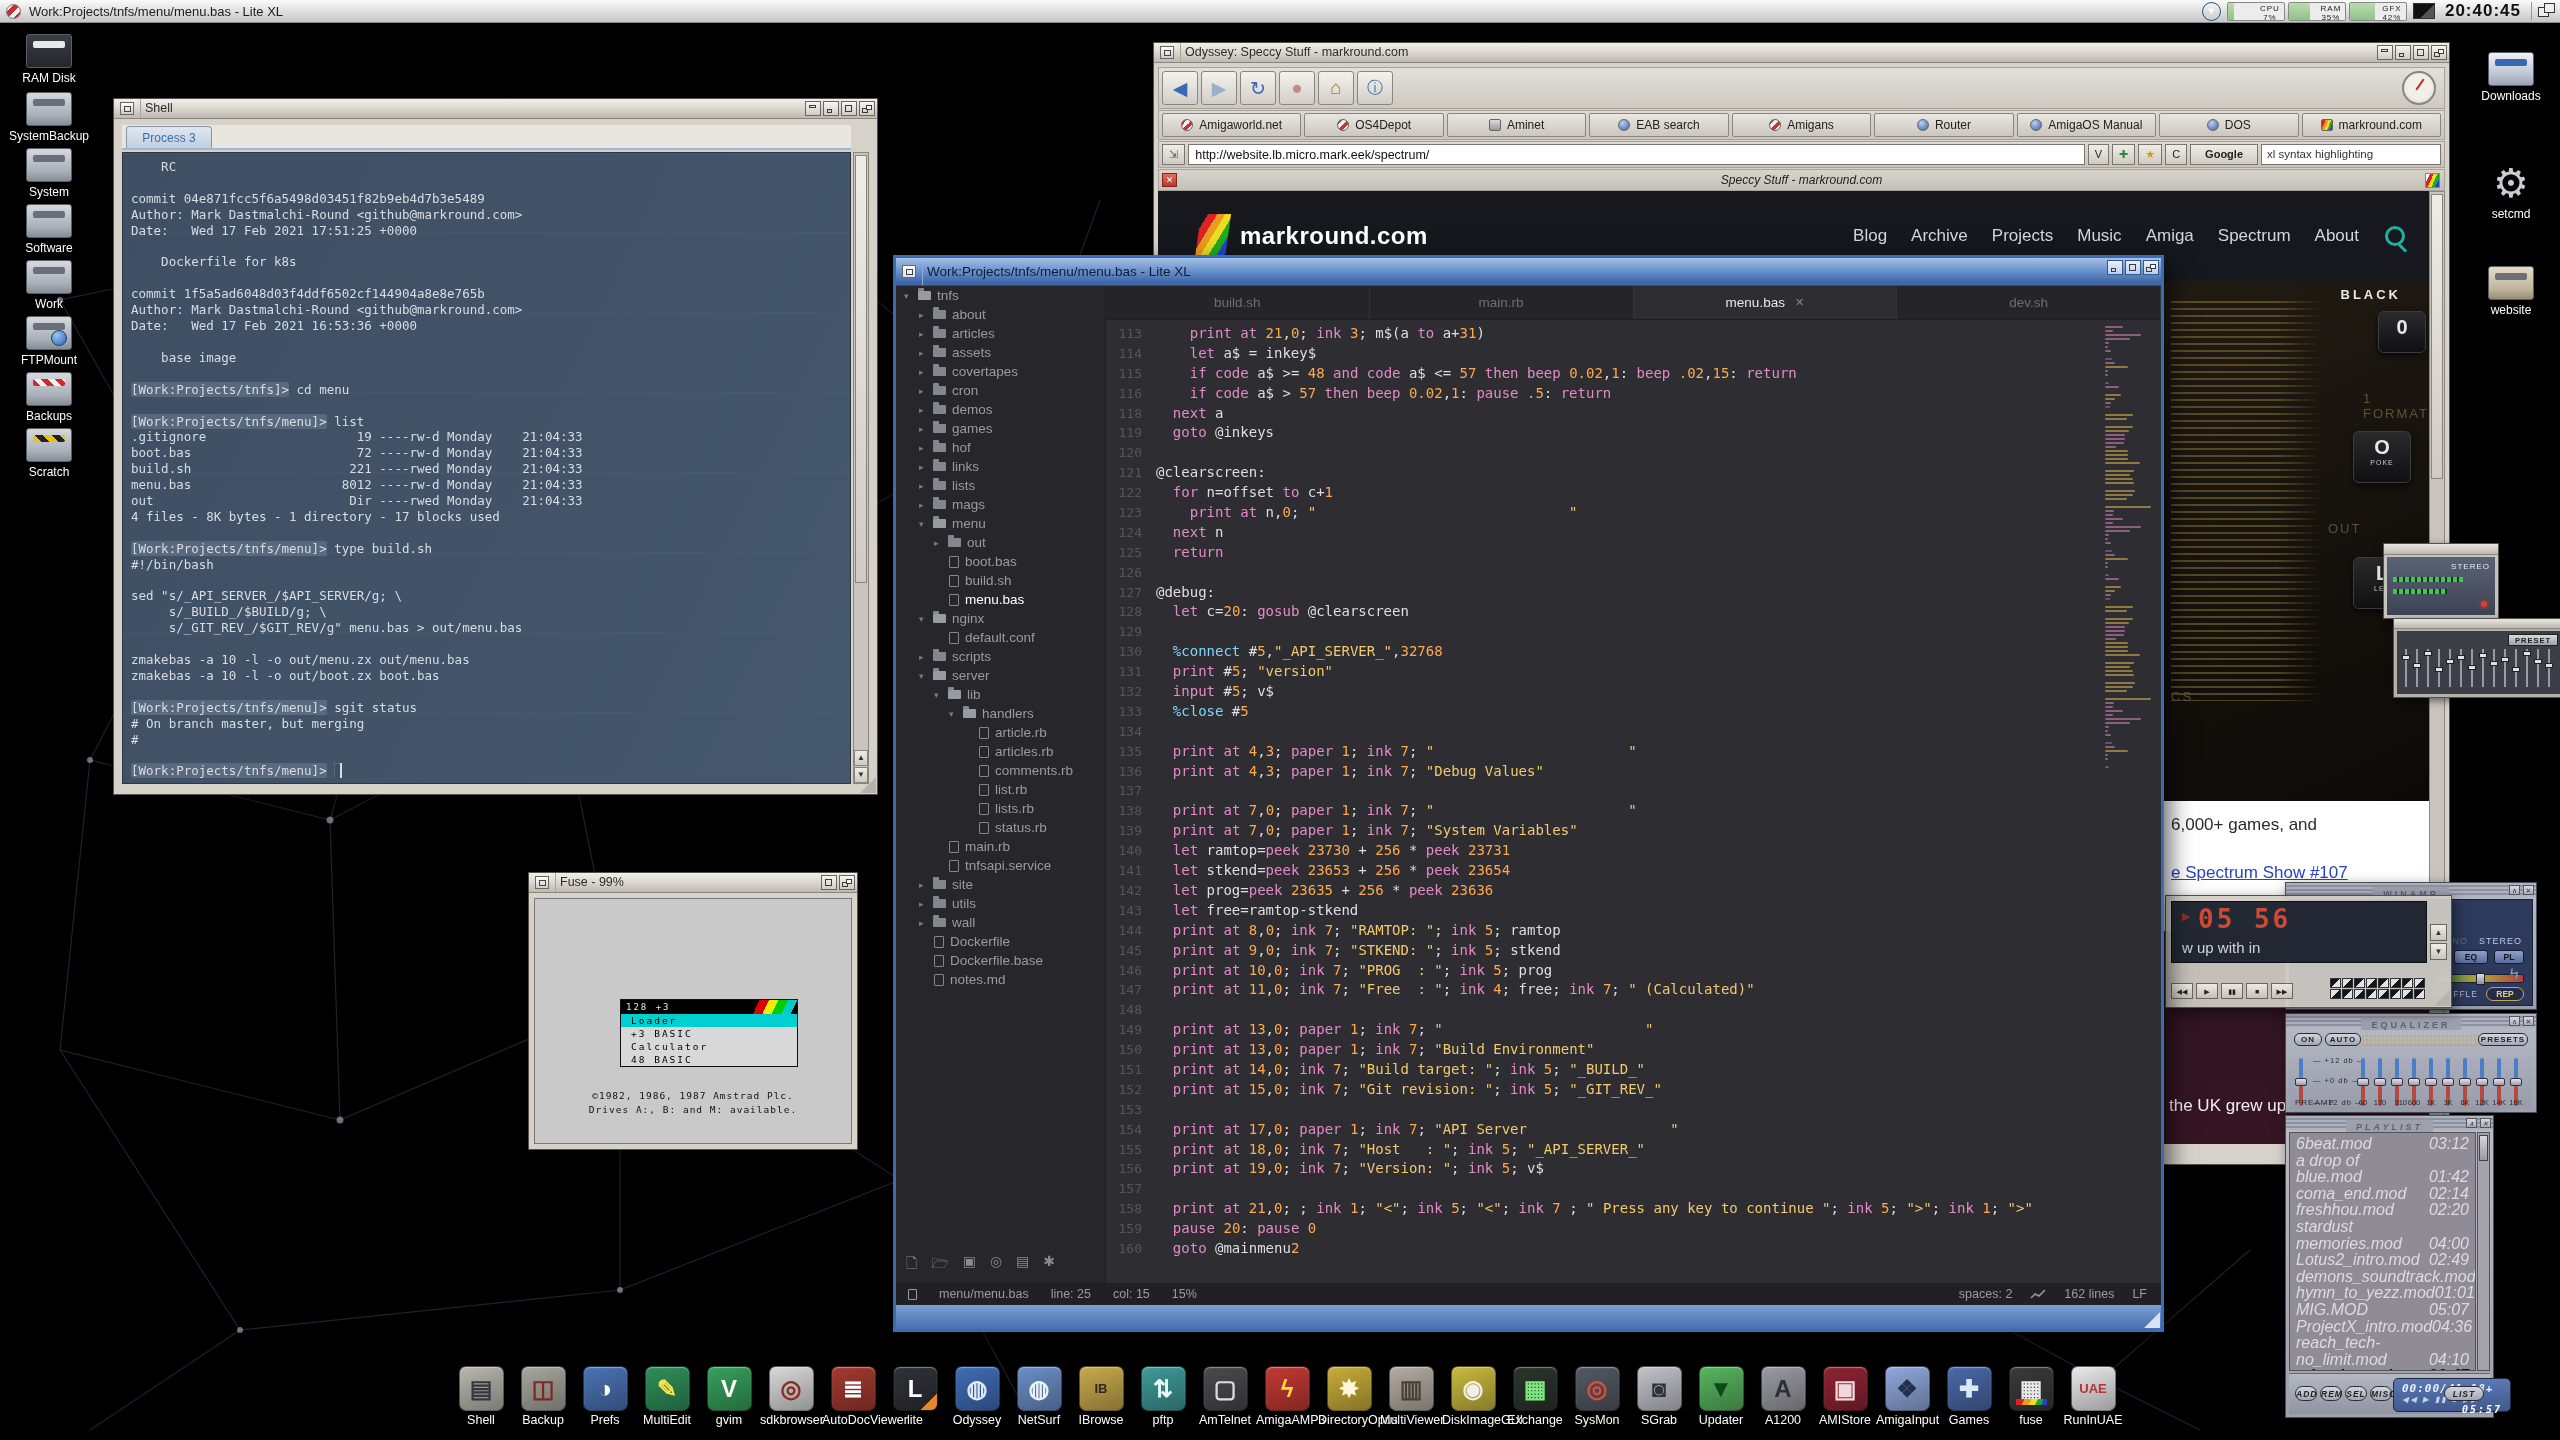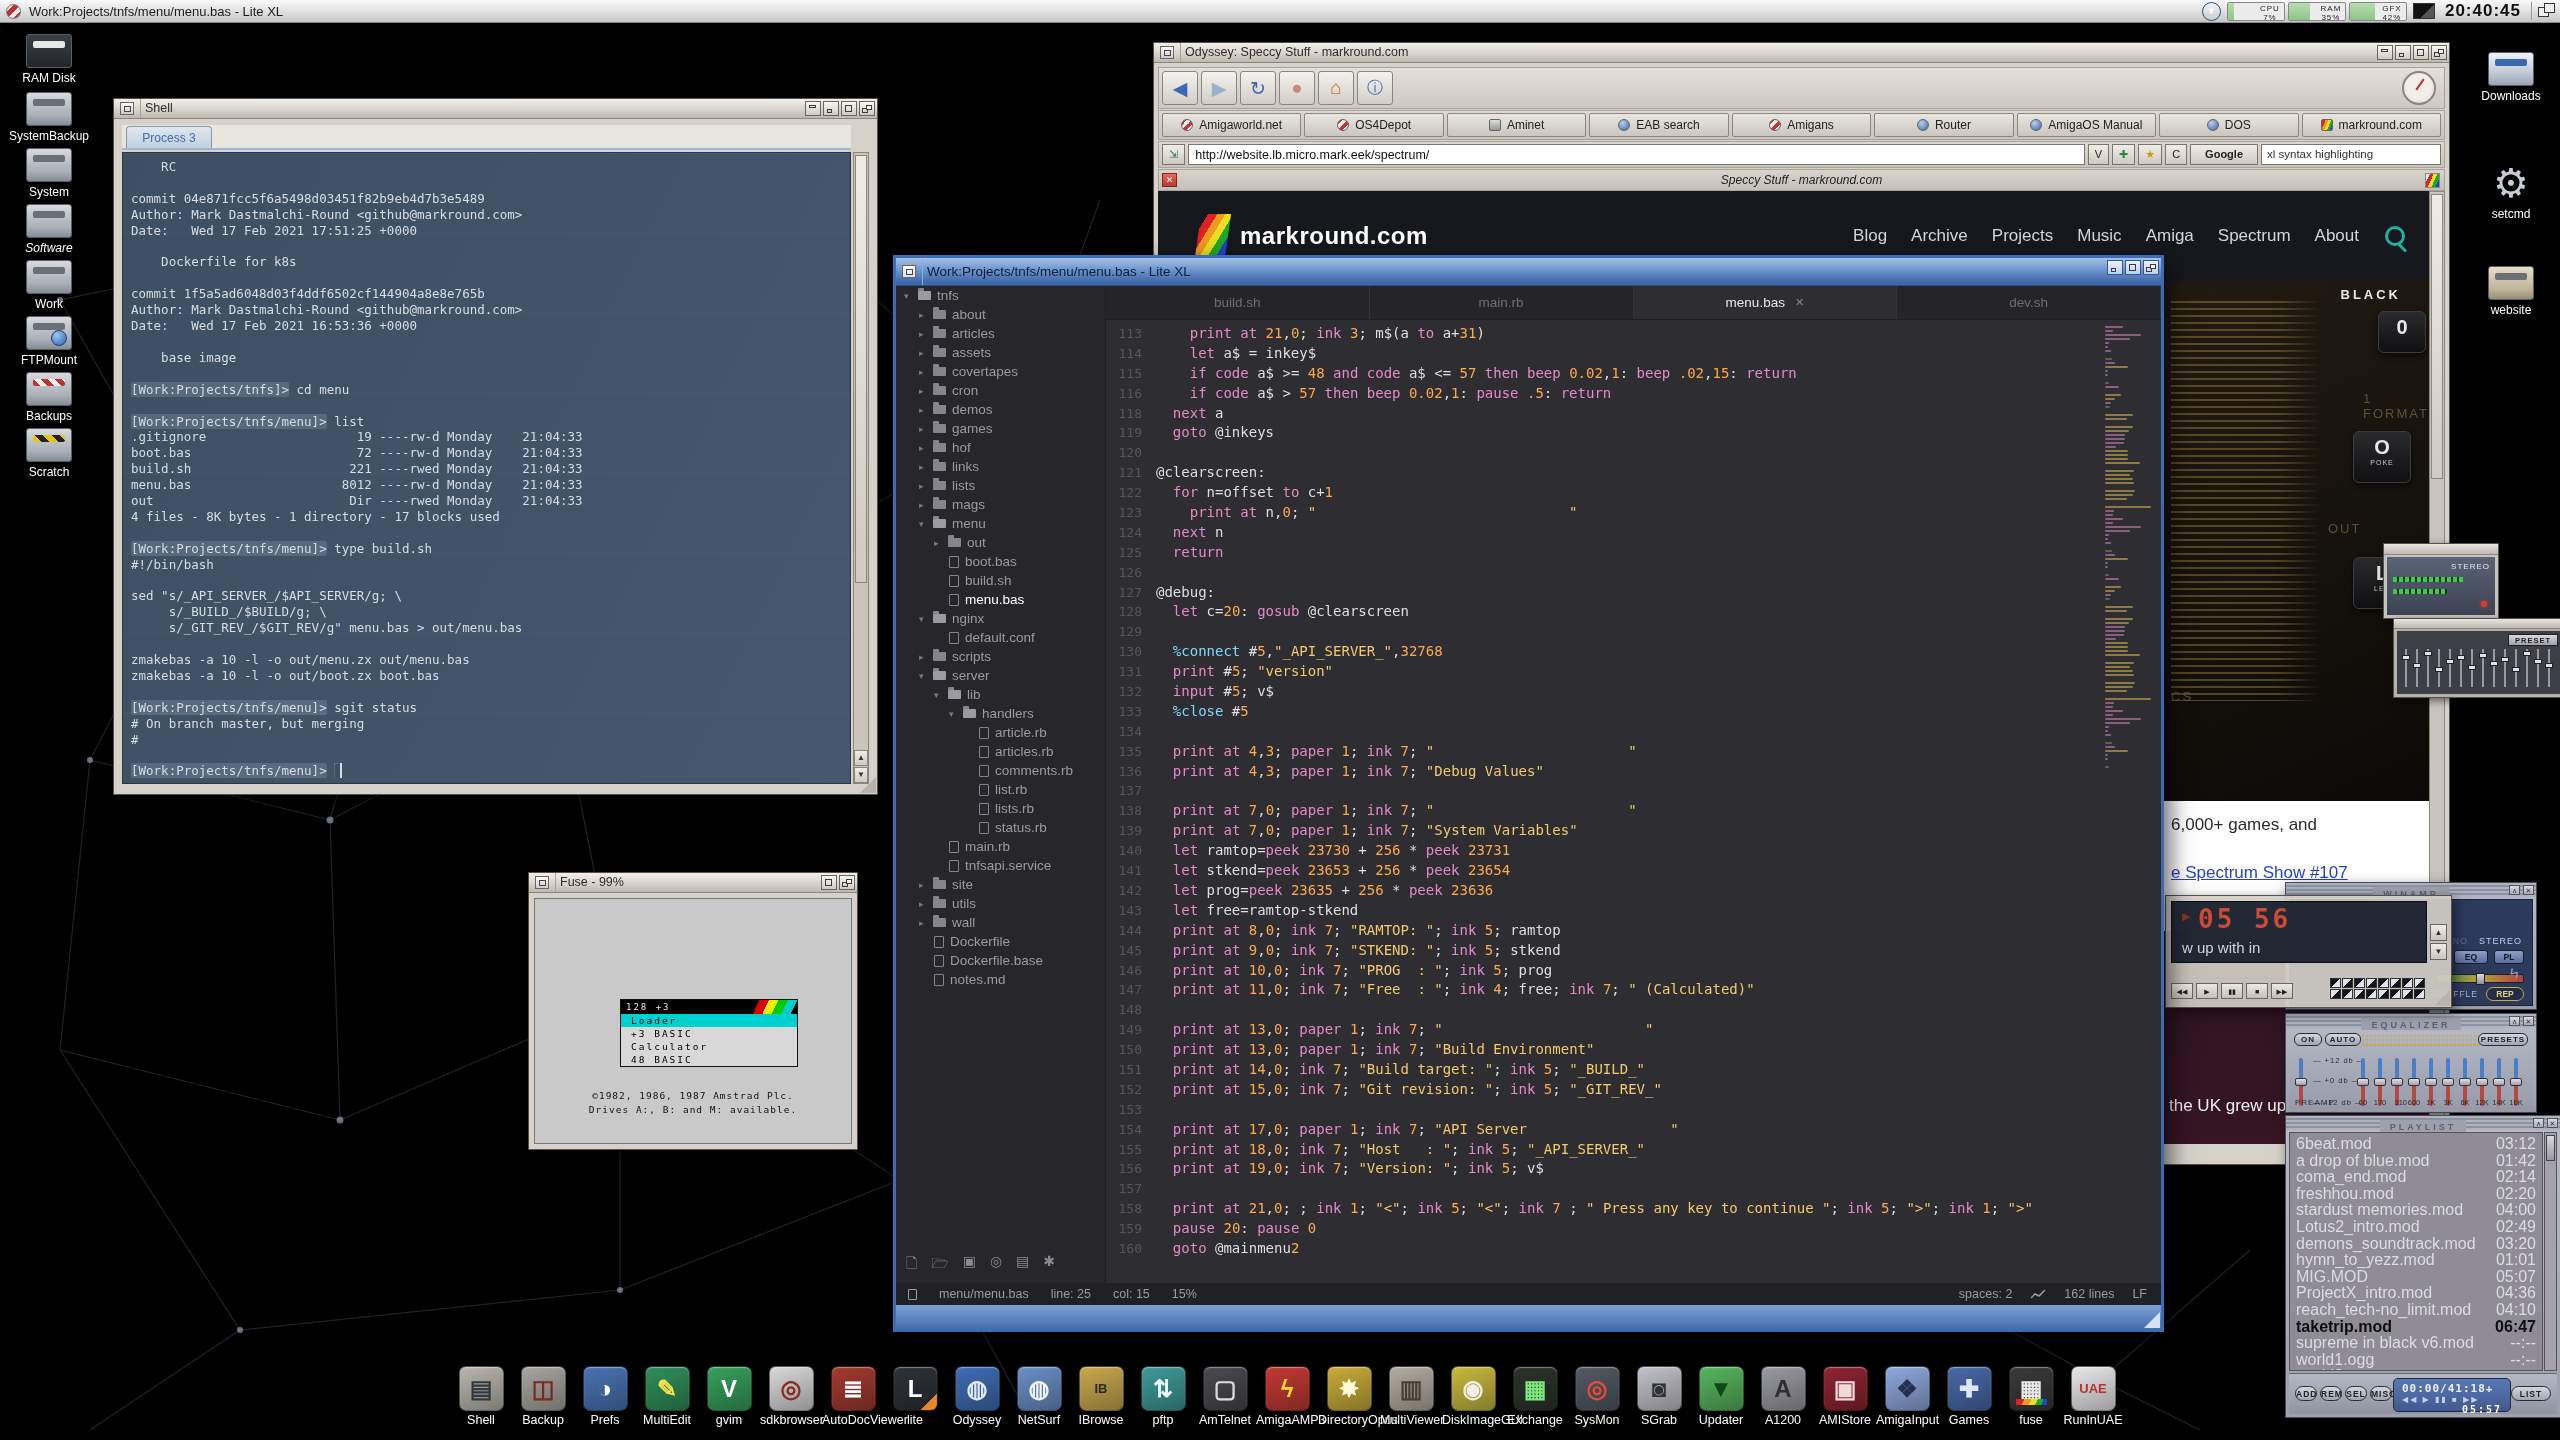--- a/index.html
+++ b/index.html
@@ -212,21 +212,21 @@
   #eq-body { position:absolute; left:3px; right:3px; top:16px; bottom:3px; background:linear-gradient(#b4b8c4,#989cab); }
   .eq-pill { position:absolute; height:13px; border:1px solid #2a2a33; border-radius:6px; background:linear-gradient(#d4d6de,#a2a6b4); font-size:8px; font-weight:bold; color:#222; text-align:center; line-height:12px; letter-spacing:1px; }
   #eq-dots { position:absolute; left:72px; top:4px; width:120px; height:12px;
     background-image:radial-gradient(#c9a84c .8px, transparent 1px); background-size:4px 4px; opacity:.8; border-bottom:1px solid #c9a84c; }
   .eq-slider { position:absolute; width:4px; top:28px; height:48px; background:linear-gradient(#4a7ec6 0 46%,#20242e 46% 54%,#b44a3e 54% 100%); border-radius:2px; }
   .eq-slider i { position:absolute; left:-4px; top:20px; width:12px; height:8px; background:linear-gradient(#e2e4ea,#9a9eac); border:1px solid #333; border-radius:2px; }
   .eq-dbl { position:absolute; font-size:7.5px; color:#2c2c33; letter-spacing:1px; }
   .eq-bandlbl { position:absolute; bottom:2px; font-size:7.5px; color:#2c2c33; width:20px; text-align:center; }
   #eq-preamp-lbl { position:absolute; left:6px; bottom:2px; font-size:8px; color:#2c2c33; letter-spacing:1px; }
 
-  #win-pl { left:2285px; top:1115px; width:276px; height:303px; z-index:12; }
+  #win-pl { left:2285px; top:1115px; width:209px; height:303px; z-index:12;font-style:italic; }
   #pl-body { position:absolute; left:3px; right:17px; top:16px; bottom:46px; background:#8f8c95; border:1px solid #55525c; padding:3px 0 0 6px; overflow:hidden; }
   .pl-row { display:flex; justify-content:space-between; font-size:16px; line-height:16.6px; color:#dcdce2; font-family:"Liberation Sans",sans-serif; padding-right:6px;align-items:flex-end; }
   .pl-row.current { color:#0c0c10; font-weight:bold; }
   #pl-scroll { position:absolute; right:3px; top:16px; width:13px; bottom:46px; background:#a5a2ab; border:1px solid #55525c; }
   #pl-scroll .thumb { position:absolute; left:1px; right:1px; top:2px; height:26px; background:linear-gradient(#d8d8de,#9a97a2); border:1px solid #444; }
   #pl-ctrl { position:absolute; left:3px; right:3px; bottom:3px; height:41px; background:linear-gradient(#b4b8c4,#9094a2); border-top:1px solid #666; }
   .pl-pill { position:absolute; top:12px; height:15px; border:1px solid #2a2a33; border-radius:8px; background:linear-gradient(#d4d6de,#a2a6b4); font-size:8.5px; font-weight:bold; color:#222; text-align:center; line-height:14px; letter-spacing:1px; }
   #pl-lcd { position:absolute; left:104px; top:4px; width:118px; height:34px; background:linear-gradient(#5a79b6,#41598e); border:1px solid #20283e; border-radius:5px; color:#eef2fa; }
   #pl-lcd .l1 { font-family:"DejaVu Sans Mono",monospace; font-size:11px; font-weight:bold; padding:3px 0 0 8px; letter-spacing:1px; }
   #pl-lcd .l2 { font-size:8px; padding-left:8px; color:#c3d0ea; letter-spacing:2px; }
@@ -1368,21 +1368,21 @@
     <div class="dlabel">RAM Disk</div>
   </div>
 <div class="desk-item abs" style="left: 6px; top: 92px; z-index: 2;">
     <div class="drive drive"></div>
     <div class="dlabel">SystemBackup</div>
   </div>
 <div class="desk-item abs" style="left: 6px; top: 148px; z-index: 2;">
     <div class="drive drive"></div>
     <div class="dlabel">System</div>
   </div>
-<div class="desk-item abs" style="left: 6px; top: 204px; z-index: 2; font-style: italic;">
+<div class="desk-item abs" style="left: 6px; top: 204px; z-index: 2;">
     <div class="drive drive"></div>
     <div class="dlabel">Software</div>
   </div>
 <div class="desk-item abs" style="left: 6px; top: 260px; z-index: 2;">
     <div class="drive drive"></div>
     <div class="dlabel">Work</div>
   </div>
 <div class="desk-item abs" style="left: 6px; top: 316px; z-index: 2;">
     <div class="drive ftp"></div>
     <div class="dlabel">FTPMount</div>

